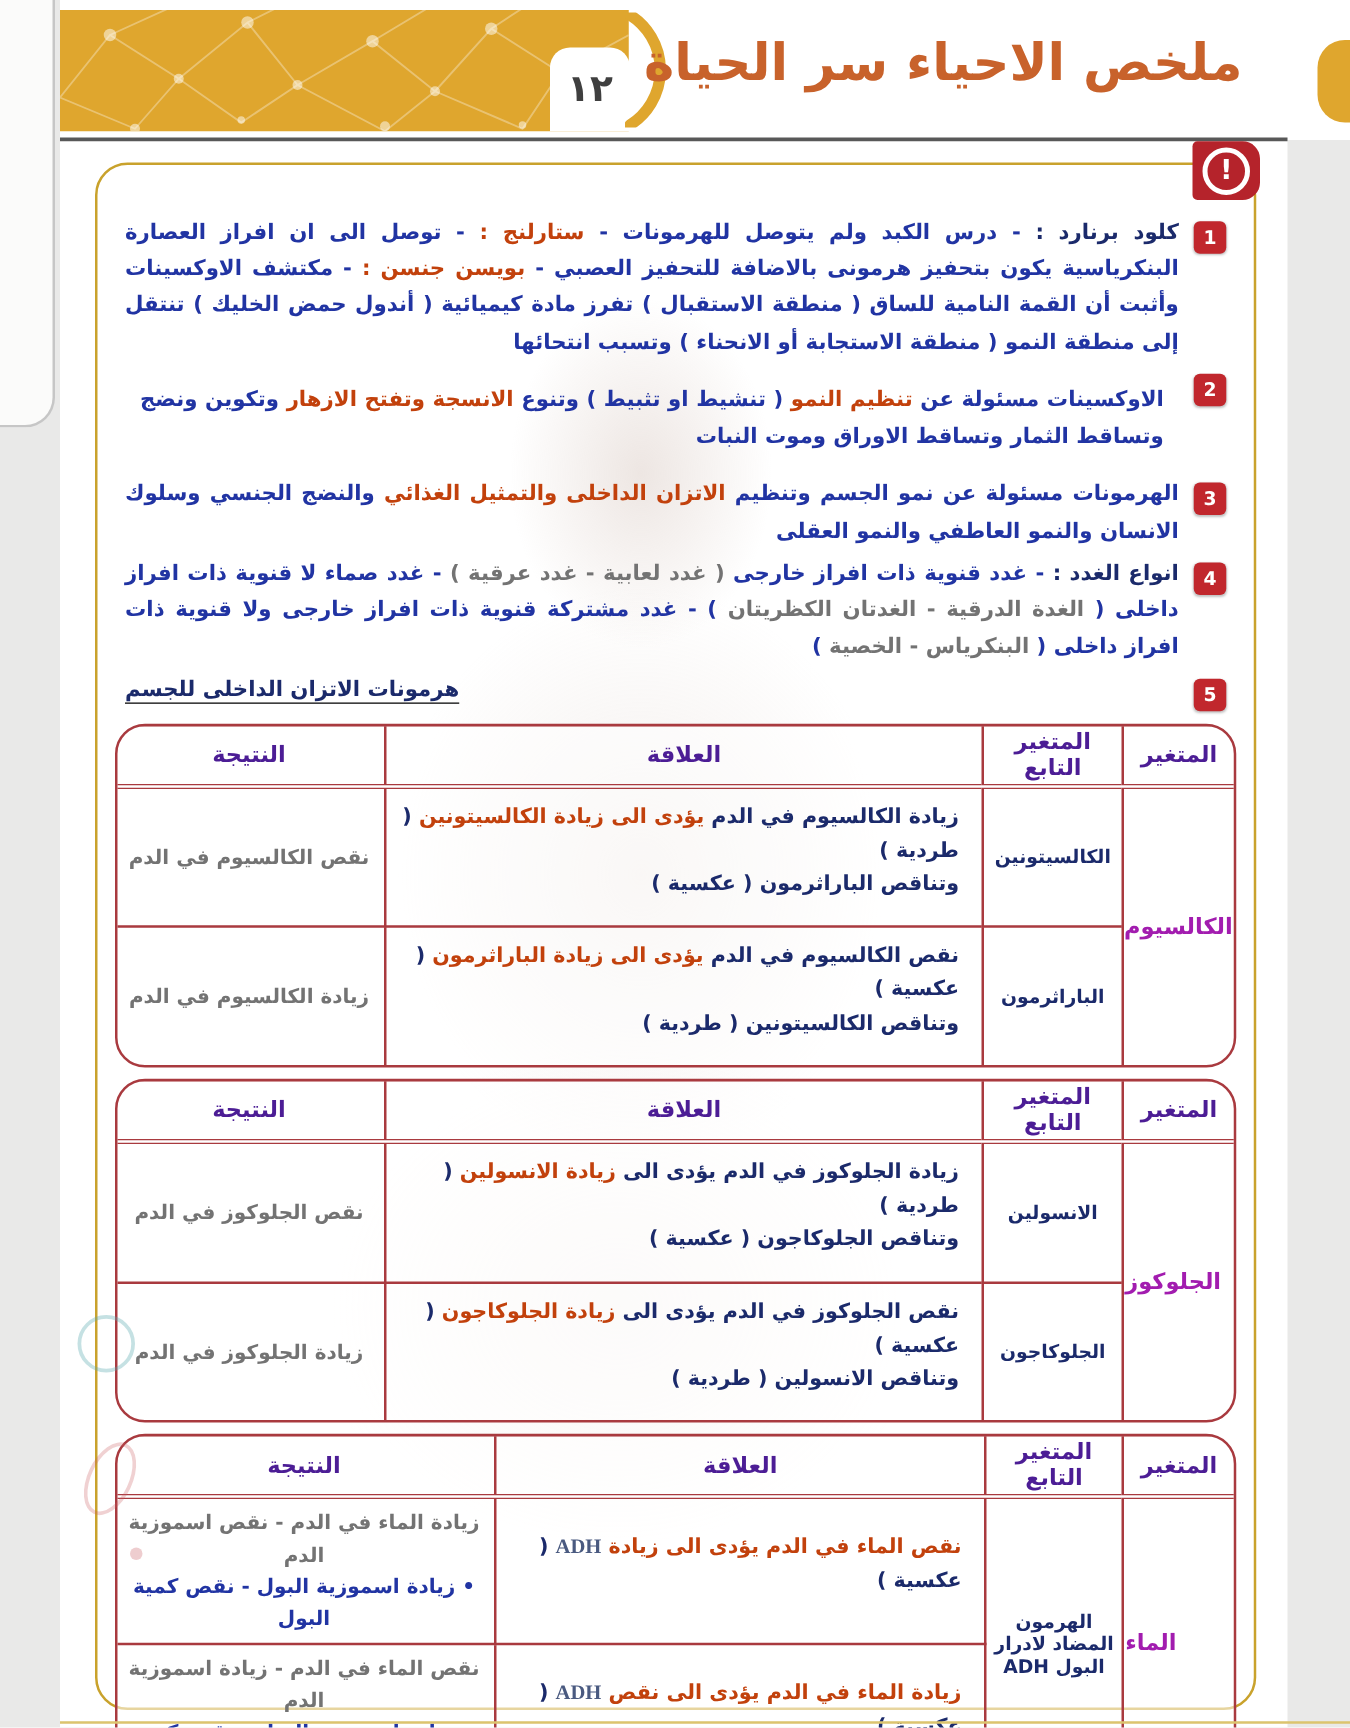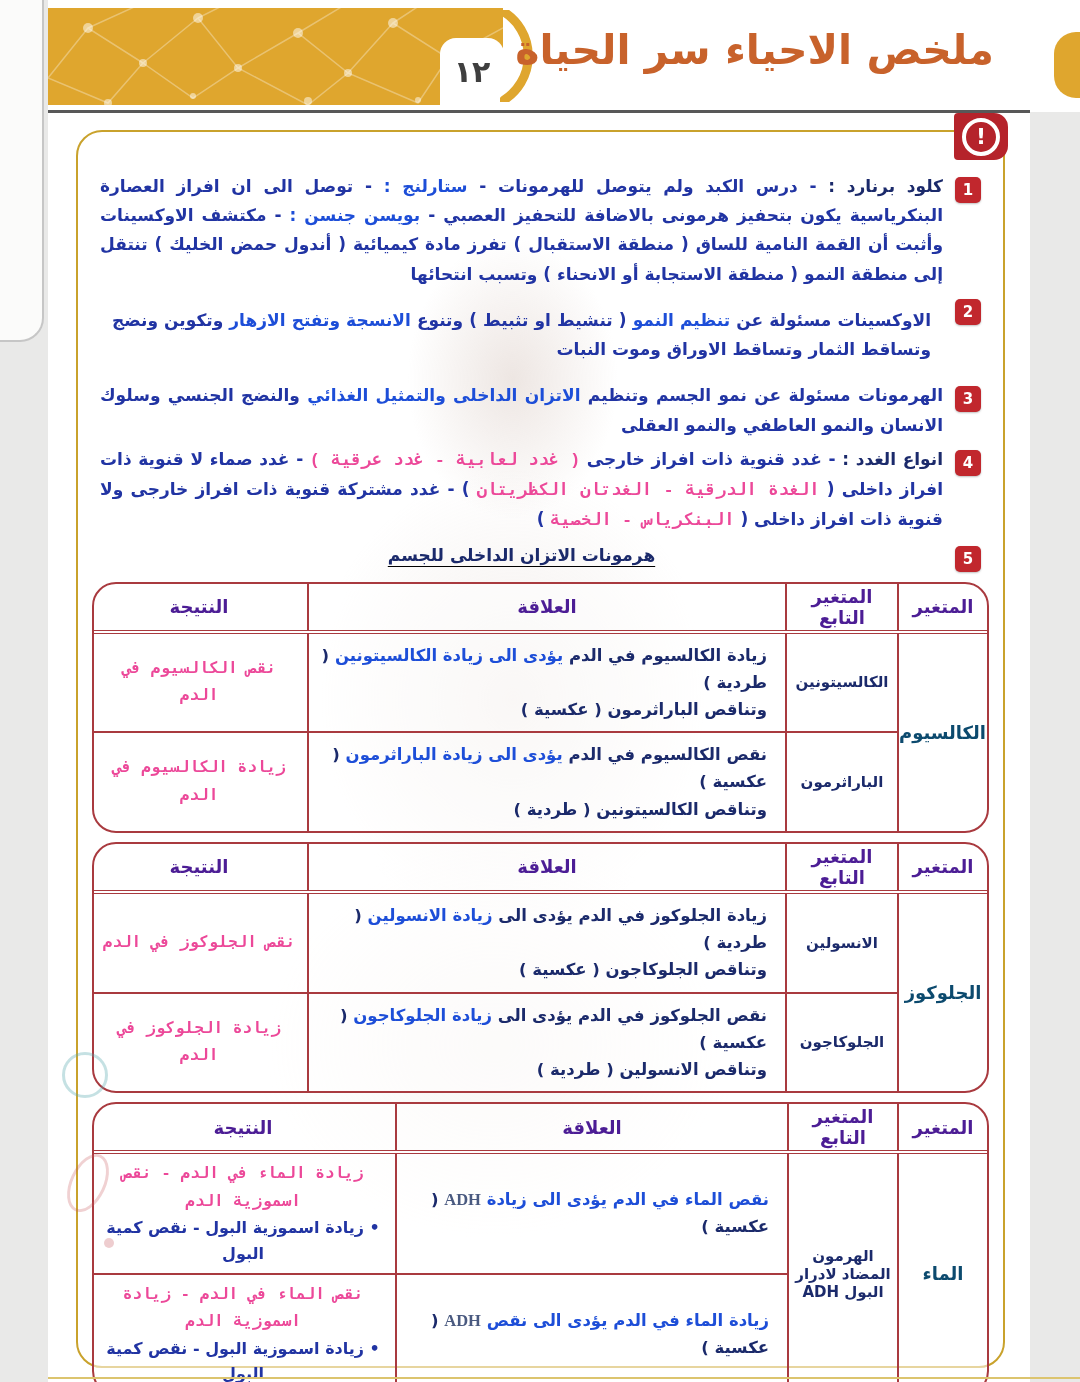--- a/index.html
+++ b/index.html
@@ -49,38 +49,38 @@
   .alert-label{background:#c0272d;color:#fff;border-radius:12px 4px 4px 12px;
     padding:0 20px;font-size:23px;line-height:47px;white-space:nowrap;}
 
   
   .items{position:relative;margin:6px 2px 0 2px;}
   .item{display:flex;direction:rtl;align-items:flex-start;margin-bottom:5px;}
   .item-badge{flex:0 0 auto;width:26px;height:26px;background:#c1272d;color:#fff;border-radius:5px;
     display:flex;align-items:center;justify-content:center;font-size:15px;margin-left:12px;margin-top:5px;
     box-shadow:0 1px 2px rgba(0,0,0,.25);}
   .item-text{flex:1;font-size:17px;line-height:1.72;text-align:justify;}
-  .item-text.u{text-decoration:underline;text-underline-offset:5px;text-align:center;}
+  .item-text.u{text-decoration:underline;text-underline-offset:5px;text-align:left;}
 
   
   .tables{position:relative;margin:10px -6px 0 -6px;}
   .tbox{border:2.5px solid #a93a3f;border-radius:24px;overflow:hidden;margin-bottom:9px;background:rgba(255,255,255,.55);}
   .tbox table{border-collapse:collapse;margin:-2px;width:calc(100% + 4px);table-layout:fixed;}
   .tbox th,.tbox td{border:2px solid #a93a3f;}
   .tbox th{height:44px;font-size:18px;color:#4c1d95;text-align:center;}
   .tbox thead th{border-bottom:4px double #a93a3f;}
-  td.cell-var{color:#0c4a6e;font-size:18px;text-align:center;}
+  td.cell-var{color:#a21caf;font-size:18px;text-align:left;}
   td.cell-dep{color:#1b2a6b;font-size:15px;text-align:center;padding:4px 6px;}
-  td.cell-rel{font-size:16.5px;padding:8px 18px 8px 10px;text-align:right;line-height:1.65;height:70px;}
+  td.cell-rel{font-size:16.5px;padding:8px 18px 20px 10px;text-align:right;line-height:1.65;height:70px;}
   td.cell-res{font-size:16px;text-align:center;padding:6px 8px;line-height:1.6;}
 
   .c-navy{color:#1b2a6b;}
   .c-blue{color:#2134a3;}
-  .c-maroon{color:#1d4ed8;}
-  .c-red{color:#ec4899;font-family:Liberation Mono, monospace;}
+  .c-maroon{color:#c2410c;}
+  .c-red{color:#737373;}
   .c-adh{color:#4a5a80;font-family:"Liberation Serif",serif;font-weight:bold;}
 </style>
 </head>
 <body>
 
 <div class="page"></div>
 <div class="right-strip"></div>
 <div class="left-card"></div>
 
 <div class="gold-band">

